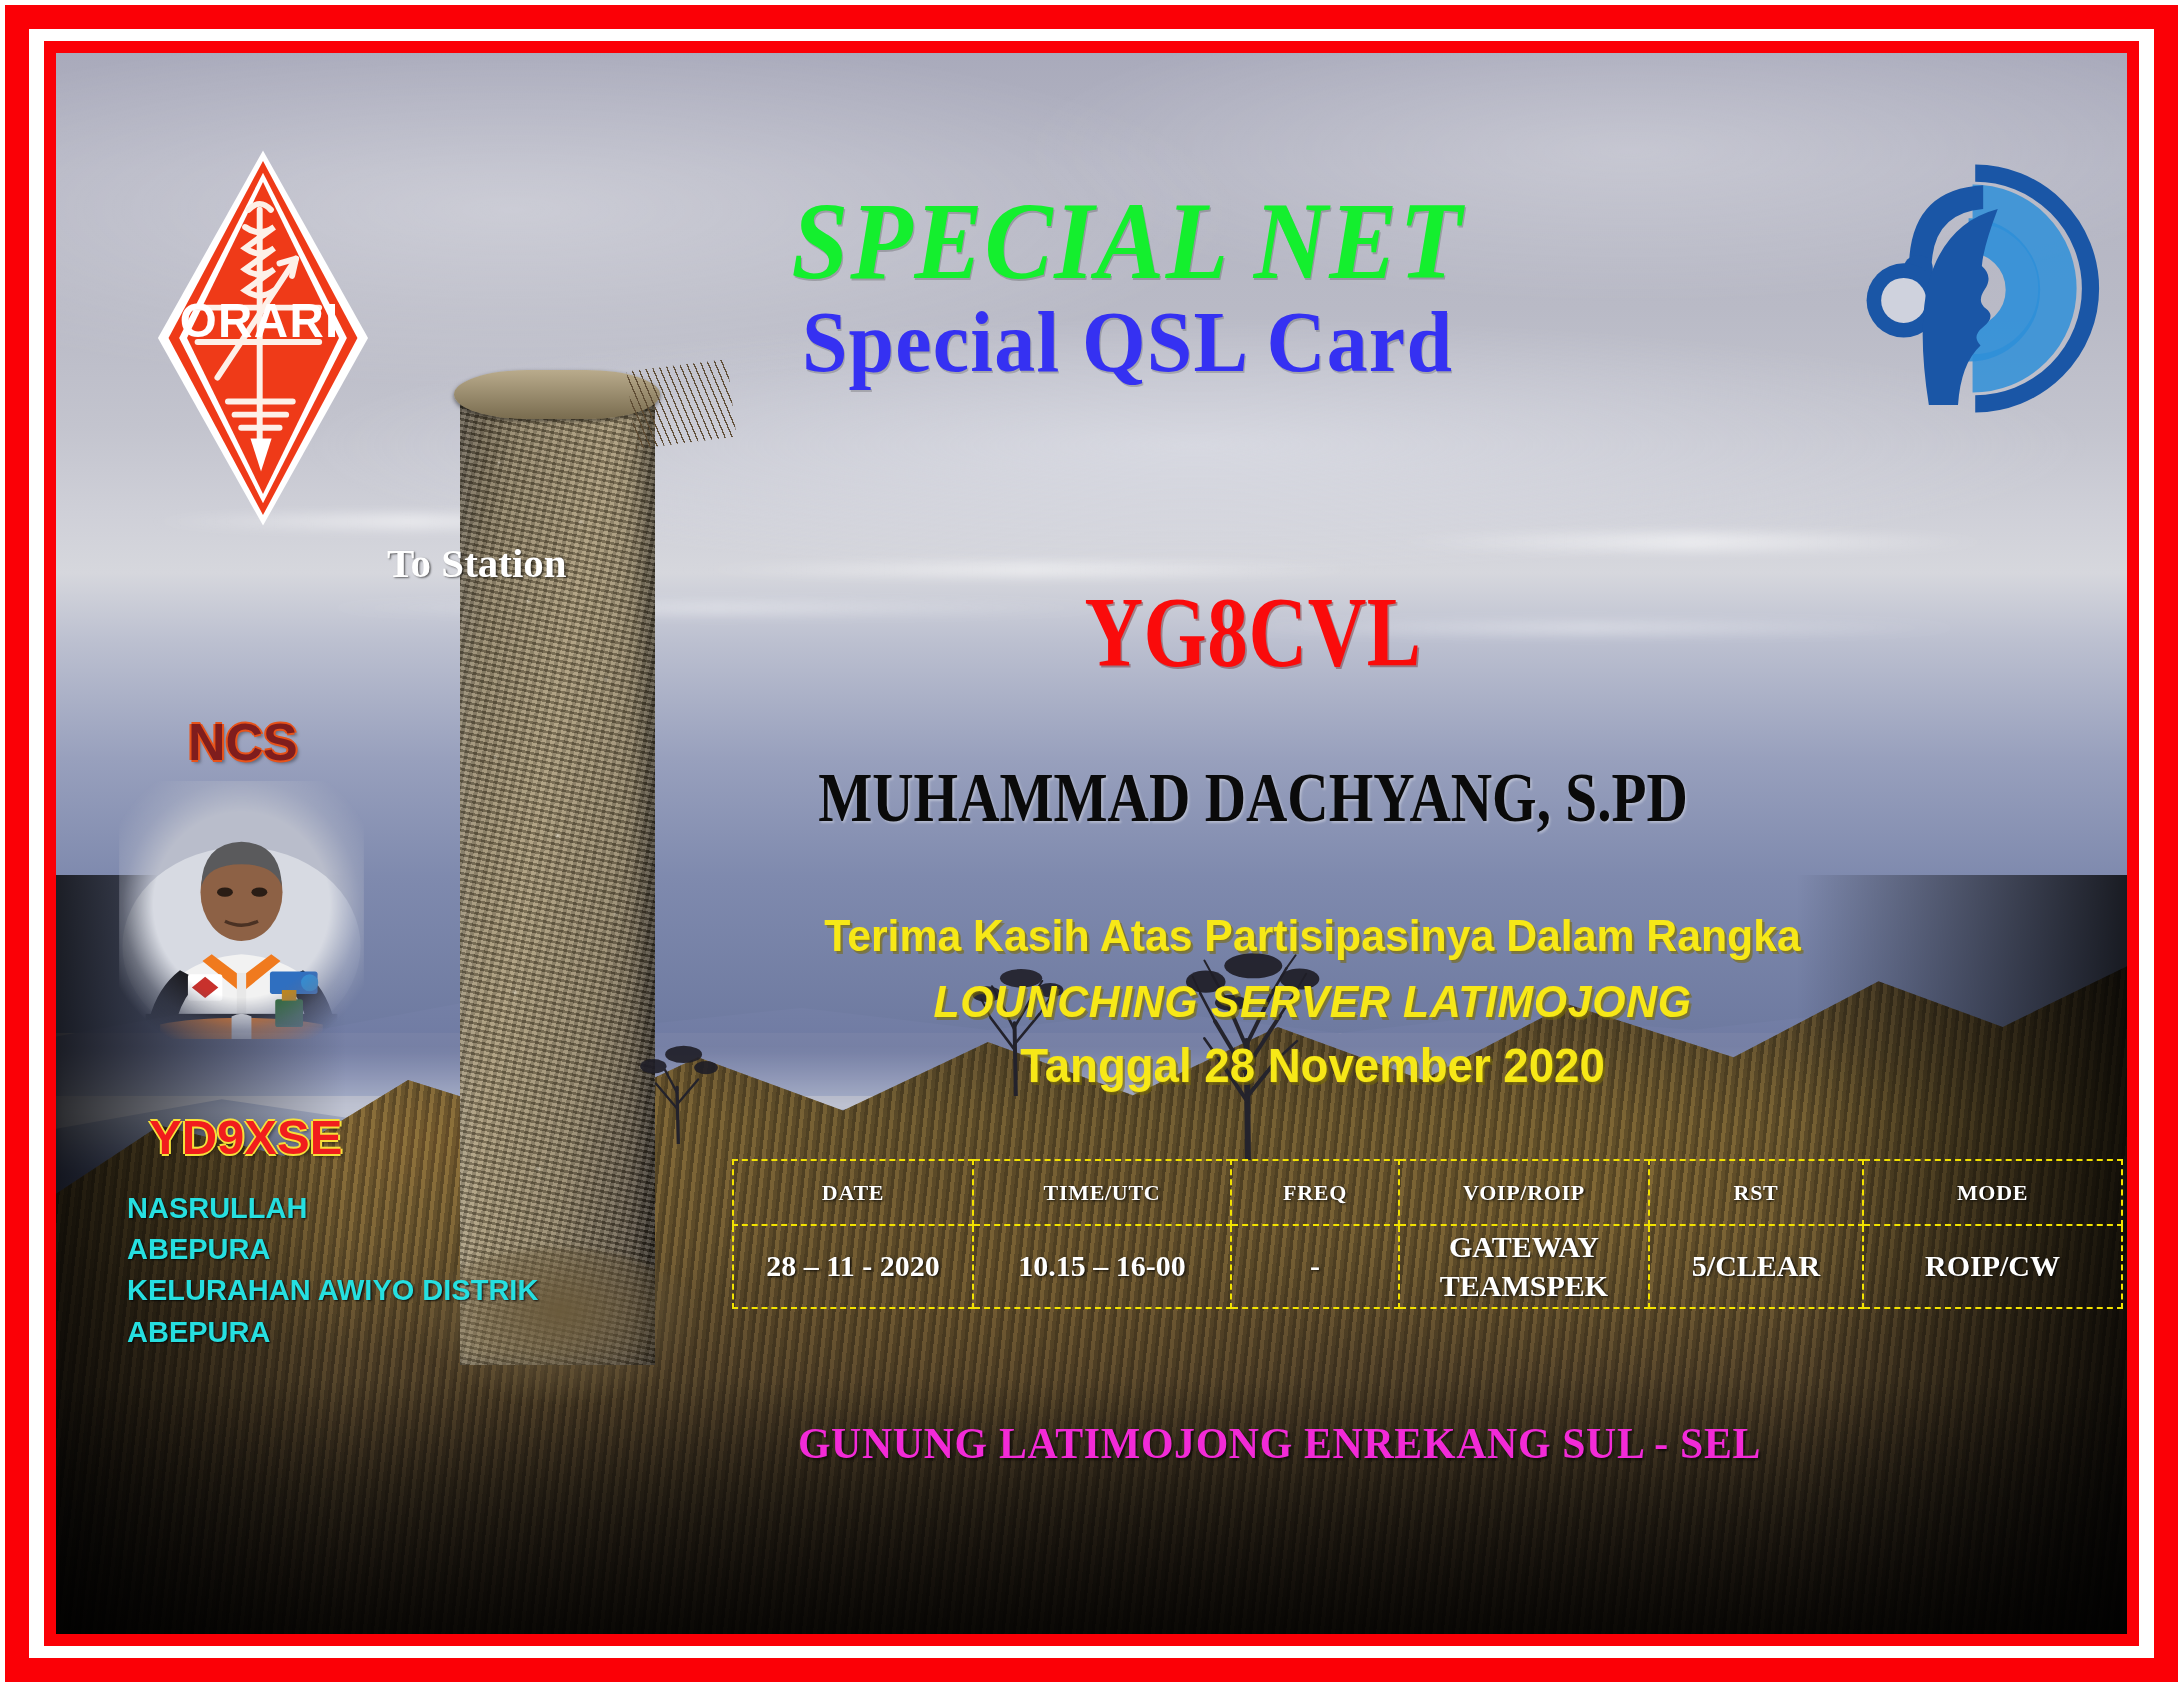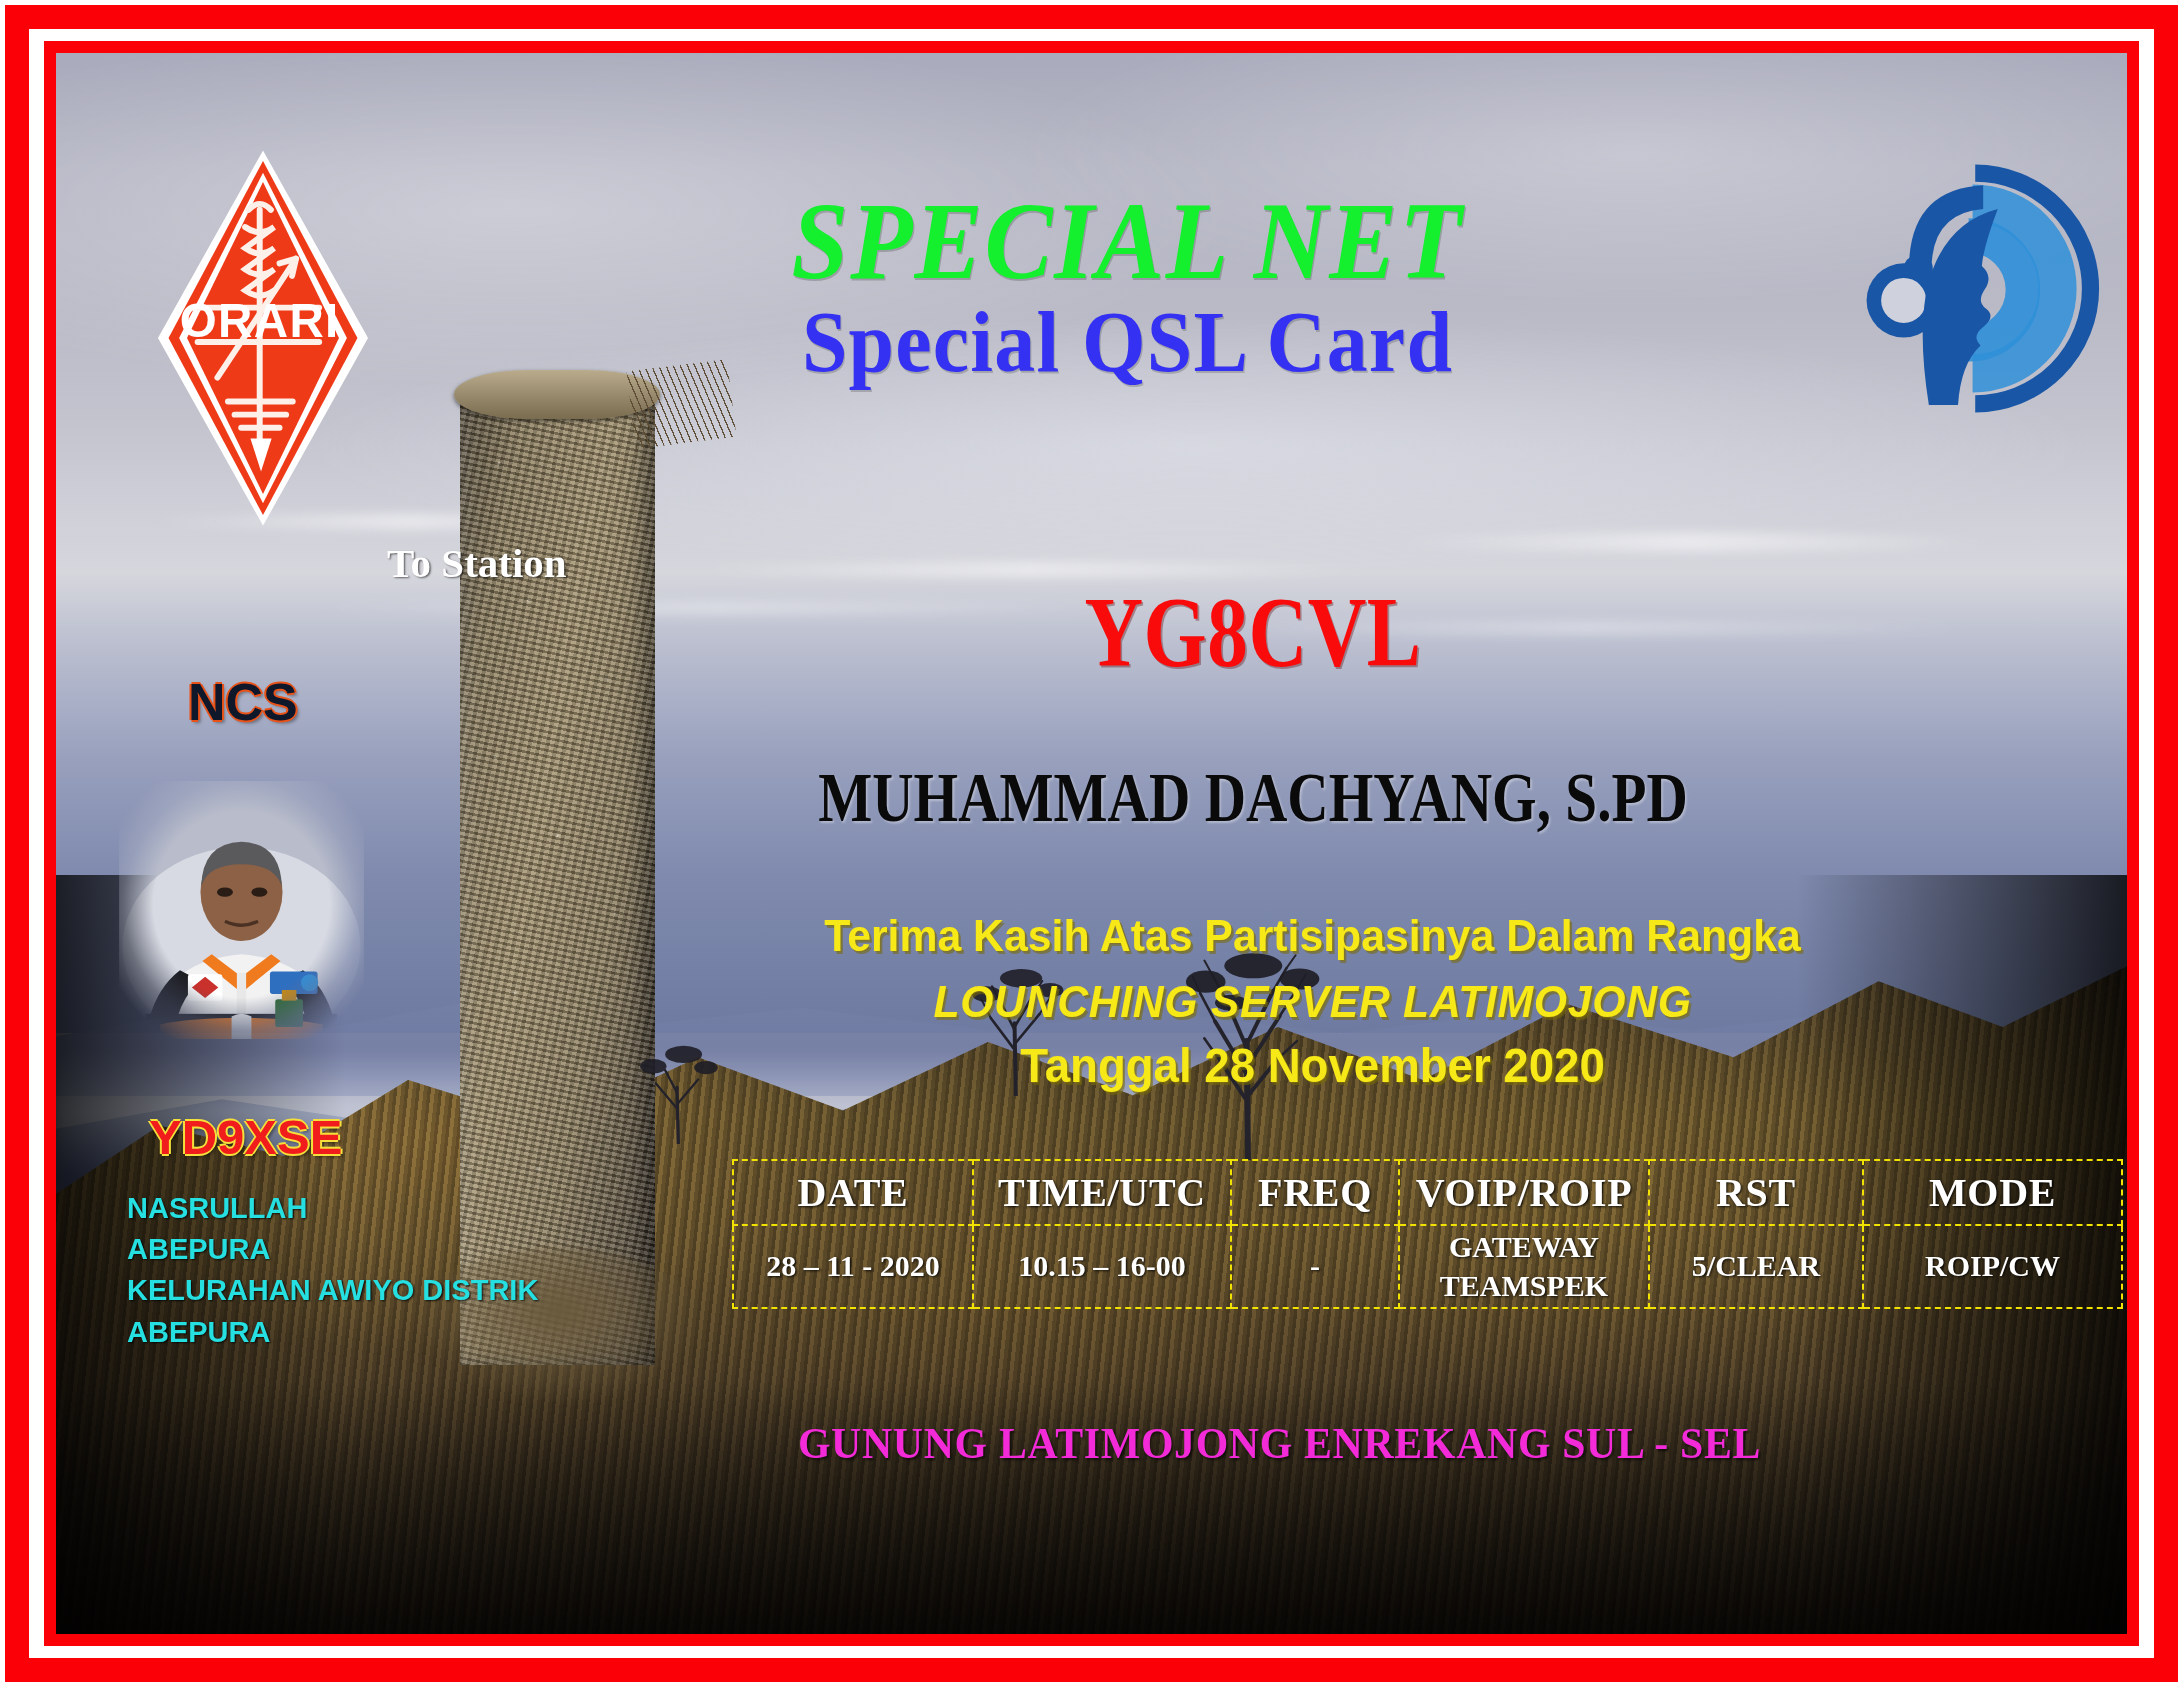--- a/index.html
+++ b/index.html
@@ -111,38 +111,38 @@
 
   .ylw{color:#f7e817;text-shadow:2.6px 2.6px 0 rgba(120,105,10,.55),1.3px 1.3px 0 rgba(150,130,20,.5);}
   #thanks-line{left:648px;top:860px;width:1217px;text-align:center;
       font:700 45px/1 "Liberation Sans",sans-serif;letter-spacing:0px;transform:scaleX(.95);transform-origin:50% 50%;}
   #event-line{left:648px;top:926px;width:1217px;text-align:center;
       font:italic 700 45px/1 "Liberation Sans",sans-serif;letter-spacing:0.7px;transform:scaleX(.95);transform-origin:50% 50%;}
   #date-line{left:648px;top:989px;width:1217px;text-align:center;
       font:700 48px/1 "Liberation Sans",sans-serif;transform:scaleX(.95);transform-origin:50% 50%;}
 
   
-  #ncs-label{left:132px;top:623px;font:900 52px/1 "Liberation Sans",sans-serif;color:#0f172a;
+  #ncs-label{left:132px;top:663px;font:900 52px/1 "Liberation Sans",sans-serif;color:#7f1d1d;
       text-shadow:-2px 0 0 #e8531a,2px 0 0 #e8531a,0 -2px 0 #e8531a,0 2px 0 #e8531a,2.6px 2.6px 3.3px rgba(0,0,0,.35);}
   #ncs-photo{position:absolute;left:63px;top:728px;width:245px;height:258px;overflow:hidden;
       -webkit-mask-image:radial-gradient(ellipse 62% 62% at 50% 48%,#000 58%,rgba(0,0,0,.35) 78%,rgba(0,0,0,0) 96%);
       mask-image:radial-gradient(ellipse 62% 62% at 50% 48%,#000 58%,rgba(0,0,0,.35) 78%,rgba(0,0,0,0) 96%);}
   #ncs-call{left:93px;top:1060px;font:900 49px/1 "Liberation Sans",sans-serif;color:#f11d1d;
       text-shadow:-2px 0 0 #f5e03b,2px 0 0 #f5e03b,0 -2px 0 #f5e03b,0 2px 0 #f5e03b,2.6px 2.6px 3.3px rgba(0,0,0,.4);}
 
   #addr{left:71px;top:1135px;font:700 29px/1.42 "Liberation Sans",sans-serif;color:#26dfe0;
       text-shadow:1.3px 1.3px 2px rgba(0,0,0,.75);}
   #addr div{white-space:nowrap;}
 
   
   #qso-table{position:absolute;left:676px;top:1106px;width:1366px;
       border-collapse:collapse;table-layout:fixed;}
   #qso-table td{border:2px dashed #f2e200;color:#ffffff;text-align:center;vertical-align:middle;
       font-family:"Liberation Serif",serif;font-weight:700;text-shadow:1.3px 1.3px 2.6px rgba(0,0,0,.85);}
-  #qso-table tr.hdr td{height:61px;font-size:40px;letter-spacing:0.7px;}
+  #qso-table tr.hdr td{height:61px;font-size:22px;letter-spacing:0.7px;}
   #qso-table tr.val td{height:79px;font-size:30px;letter-spacing:0px;line-height:1.28;}
 
   #place-line{left:595px;top:1368px;width:1257px;text-align:center;
       font:900 45px/1 "Liberation Serif",serif;color:#f22ad7;letter-spacing:0.7px;transform:scaleX(.93);transform-origin:50% 50%;
       text-shadow:2px 2px 2.6px rgba(0,0,0,.6);}
 
   
   #orari-logo{position:absolute;left:98px;top:93px;width:218px;height:384px;}
   #ham-logo{position:absolute;left:1796px;top:103px;width:265px;height:265px;}
 </style>

